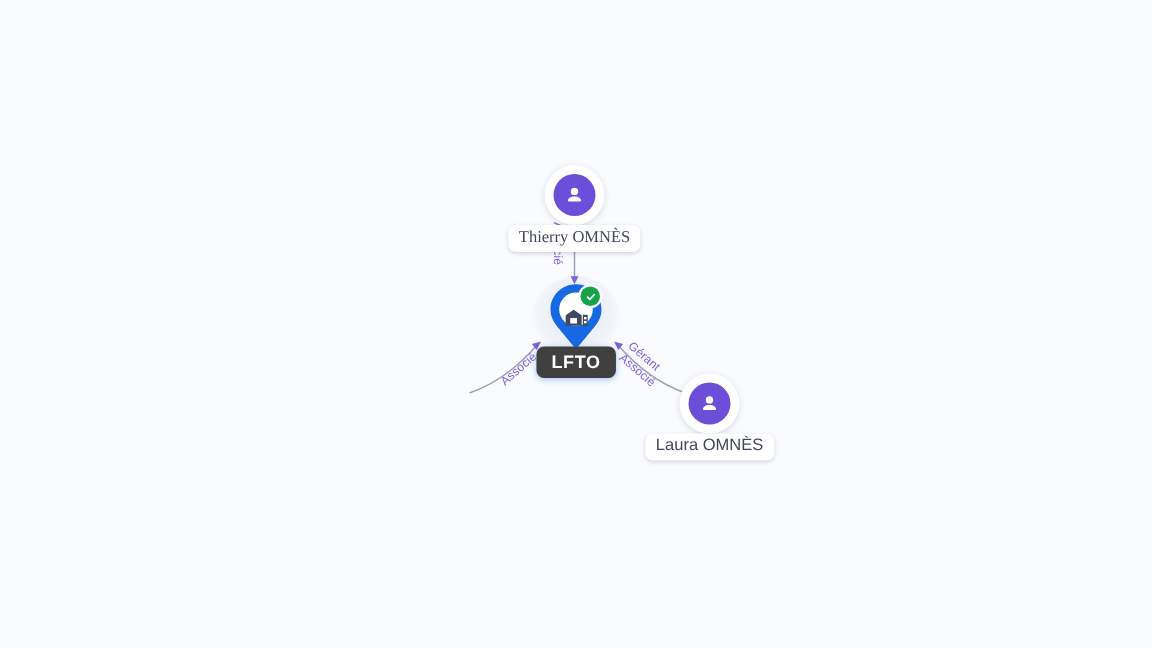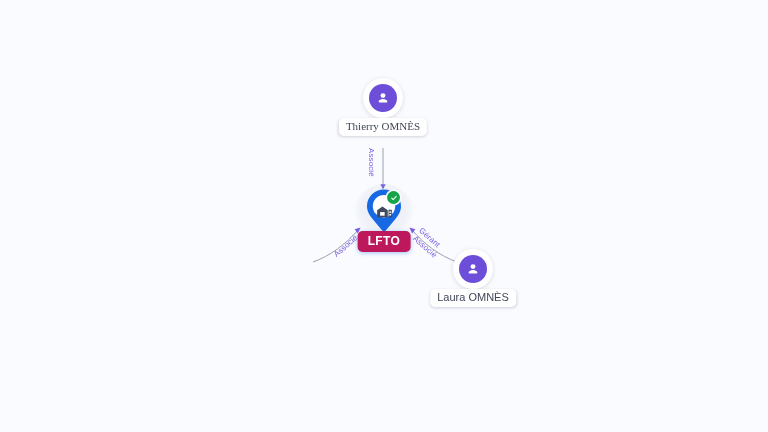--- a/index.html
+++ b/index.html
@@ -73,21 +73,21 @@
     width:13px;height:13px;
     border-radius:50%;
     background:#17a34a;
     display:flex;align-items:center;justify-content:center;
     box-shadow:0 0 0 1.5px #ffffff;
   }
   #company-badge{
     position:absolute;
     left:50%;transform:translateX(-50%);
     top:43px;
-    background:#be185d;
+    background:#404040;
     color:#ffffff;
     font-size:12px;
     font-weight:bold;
     letter-spacing:.4px;
     line-height:14px;
     padding:3px 10px 4px 10px;
     border-radius:5px;
     white-space:nowrap;
     box-shadow:0 1px 4px rgba(22,104,227,.40);
     text-align:right;
@@ -122,21 +122,21 @@
   </svg>
 
   <div class="edge-label" style="left:376px;top:148px;transform:rotate(90deg);transform-origin:left top;">Associé</div>
 
   <div class="edge-label" style="left:332px;top:252px;transform:rotate(-41deg);transform-origin:left top;">Associé</div>
 
   <div class="edge-label" style="left:423px;top:226px;transform:rotate(41deg);transform-origin:left top;">Gérant</div>
 
   <div class="edge-label" style="left:417px;top:234px;transform:rotate(41deg);transform-origin:left top;">Associé</div>
 
-  <div class="person-node" style="left:363px;top:78px;font-family:Liberation Serif, serif;">
+  <div class="person-node" style="left:363px;top:110px;font-family:Liberation Serif, serif;">
     <div class="person-ring">
       <div class="person-avatar">
         <svg width="16" height="16" viewBox="0 0 24 24" fill="#ffffff">
           <circle cx="12" cy="8.4" r="3.7"></circle>
           <path d="M12 13.4c-4.1 0-6.6 2.2-6.6 4.1 0 .7 .6 1.1 1.4 1.1h10.4c.8 0 1.4-.4 1.4-1.1 0-1.9-2.5-4.1-6.6-4.1z"></path>
         </svg>
       </div>
     </div>
     <div class="node-label">Thierry OMNÈS</div>
   </div>

